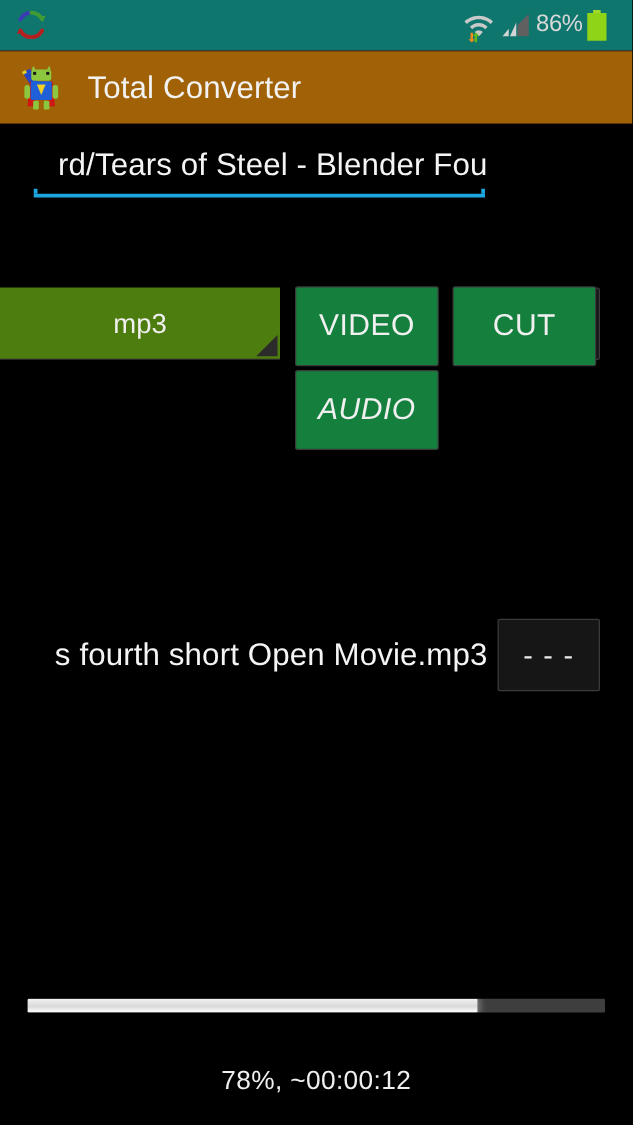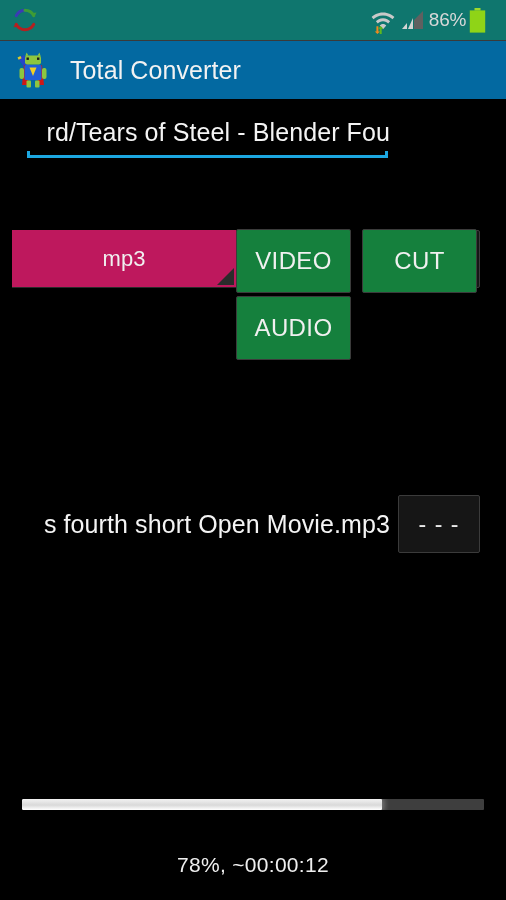--- a/index.html
+++ b/index.html
@@ -56,21 +56,21 @@
     font-size: 26px;
     color: #e2e2e2;
     letter-spacing: 0.2px;
   }
 
   
   .actionbar {
     position: absolute;
     left: 0; top: 41px;
     width: 506px; height: 58px;
-    background: #0369a1;
+    background: #a16207;
     display: flex;
     align-items: center;
   }
   .app-icon {
     width: 38px; height: 38px;
     margin-left: 14px;
     display: block;
   }
   .app-title {
     font-size: 25px;
@@ -138,23 +138,23 @@
     color: #e9e9e9;
     font-size: 23px;
     letter-spacing: 1px;
   }
   .btn-source-browse { left: 398px; top: 129px; }
   .btn-target-browse { left: 398px; top: 394px; }
 
   
   .spinner {
     position: absolute;
-    left: 12px; top: 129px;
+    left: 0px; top: 129px;
     width: 224px; height: 58px;
-    background: #be185d;
+    background: #4d7c0f;
     border-bottom: 1px solid #2a2a2a;
     box-sizing: border-box;
     display: flex;
     align-items: center;
     justify-content: center;
   }
   .spinner-label {
     font-size: 22px;
     color: #f0f0f0;
   }
@@ -176,21 +176,21 @@
     box-sizing: border-box;
     display: flex;
     align-items: center;
     justify-content: center;
     color: #f0f0f0;
     font-size: 24px;
     letter-spacing: 0.4px;
   }
   .btn-video { left: 236px; top: 128px; }
   .btn-cut   { left: 362px; top: 128px; }
-  .btn-audio { left: 236px; top: 195px; }
+  .btn-audio { left: 236px; top: 195px; font-style: italic; }
   .btn-meta  { left: 362px; top: 195px; }
 
   
   .edit-target {
     position: absolute;
     left: 10px; top: 394px;
     width: 380px; height: 58px;
     display: flex;
     align-items: center;
     justify-content: flex-end;

